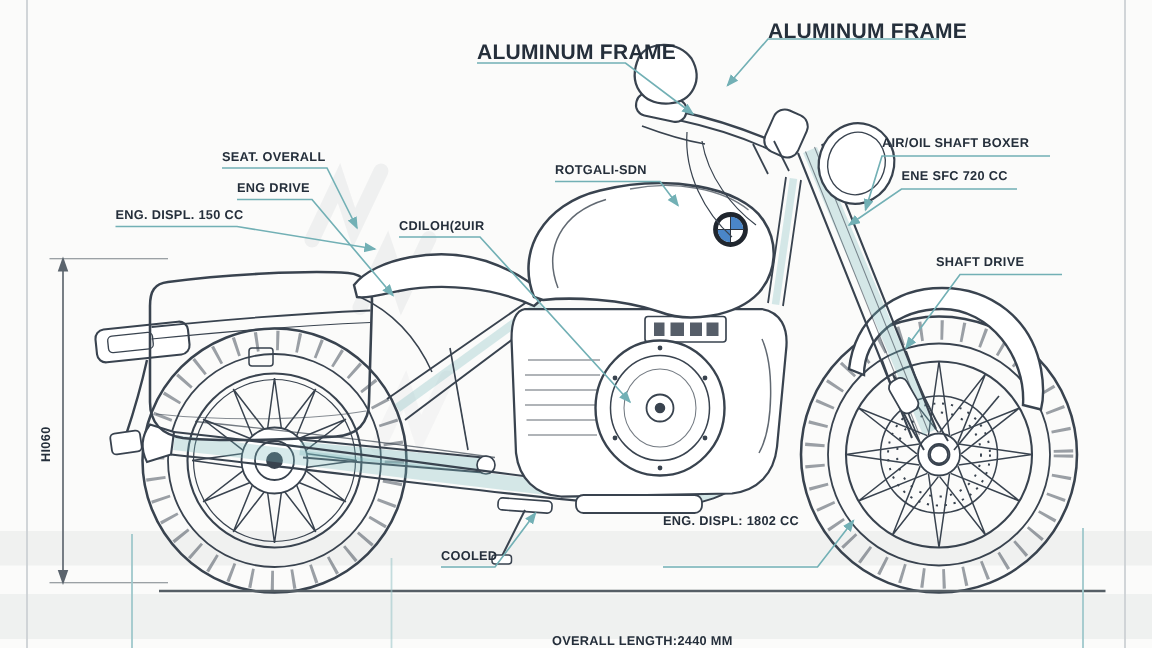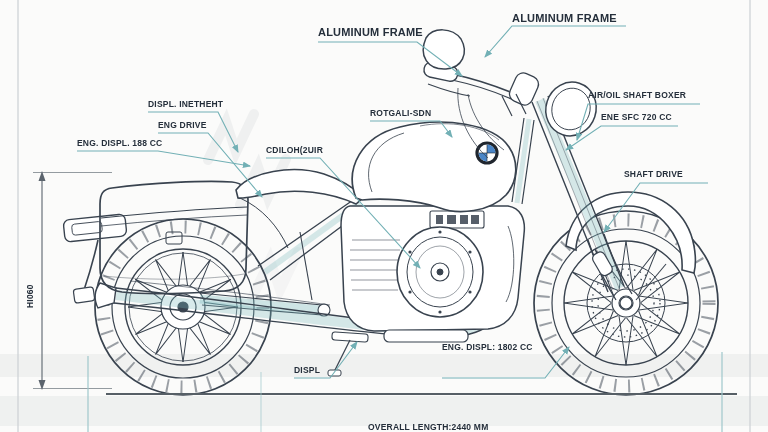--- a/index.html
+++ b/index.html
@@ -1,21 +1,21 @@
 <!DOCTYPE html>
 <html><head>
 <meta charset="utf-8">
 <style>
   html,body{margin:0;padding:0;background:#ffffff;}
   .stage{position:relative;width:768px;height:432px;overflow:hidden;background:#fbfbfa;
          font-family:"Liberation Sans", sans-serif;}
   .stage svg{position:absolute;left:0;top:0;}
   .lbl{position:absolute;font-weight:700;font-size:8.5px;letter-spacing:.2px;color:#252f3b;
        white-space:nowrap;line-height:1;}
-  .lbl.big{font-size:11px;}
+  .lbl.big{font-size:14px;}
   .lbl.vert{transform:rotate(-90deg);transform-origin:0 0;}
   .art{stroke:#39434f;fill:none;}
 </style>
 </head>
 <body>
 
 <div class="stage">
 
 <svg width="768" height="432" viewBox="0 0 768 432">
   <defs>
@@ -243,26 +243,26 @@
     <path d="M700 104 H588 L577 140" marker-end="url(#arr)"></path>
     <path d="M678 126 H601 L566 150" marker-end="url(#arr)"></path>
     <path d="M708 183 H640 L604 232" marker-end="url(#arr)"></path>
     <path d="M294 378 H330 L357 342" marker-end="url(#arr)"></path>
     <path d="M442 378 H545 L569 347" marker-end="url(#arr)"></path>
   </g>
 </svg>
 
 <div class="lbl big" style="left:318px;top:27px">ALUMINUM FRAME</div>
 <div class="lbl big" style="left:512px;top:13px">ALUMINUM FRAME</div>
-<div class="lbl" style="left:148px;top:100px">DISPL. INETHEHT</div>
+<div class="lbl" style="left:148px;top:100px">SEAT. OVERALL</div>
 <div class="lbl" style="left:158px;top:121px">ENG DRIVE</div>
-<div class="lbl" style="left:77px;top:139px">ENG. DISPL. 188 CC</div>
+<div class="lbl" style="left:77px;top:139px">ENG. DISPL. 150 CC</div>
 <div class="lbl" style="left:266px;top:146px">CDILOH(2UIR</div>
 <div class="lbl" style="left:370px;top:109px">ROTGALI-SDN</div>
 <div class="lbl" style="left:588px;top:91px">AIR/OIL SHAFT BOXER</div>
 <div class="lbl" style="left:601px;top:113px">ENE SFC 720 CC</div>
 <div class="lbl" style="left:624px;top:170px">SHAFT DRIVE</div>
-<div class="lbl" style="left:294px;top:366px">DISPL</div>
+<div class="lbl" style="left:294px;top:366px">COOLED</div>
 <div class="lbl" style="left:442px;top:343px">ENG. DISPL: 1802 CC</div>
 <div class="lbl vert" style="left:26px;top:308px">HI060</div>
 <div class="lbl" style="left:368px;top:423px">OVERALL LENGTH:2440 MM</div>
 
 </div>
 
 </body></html>

